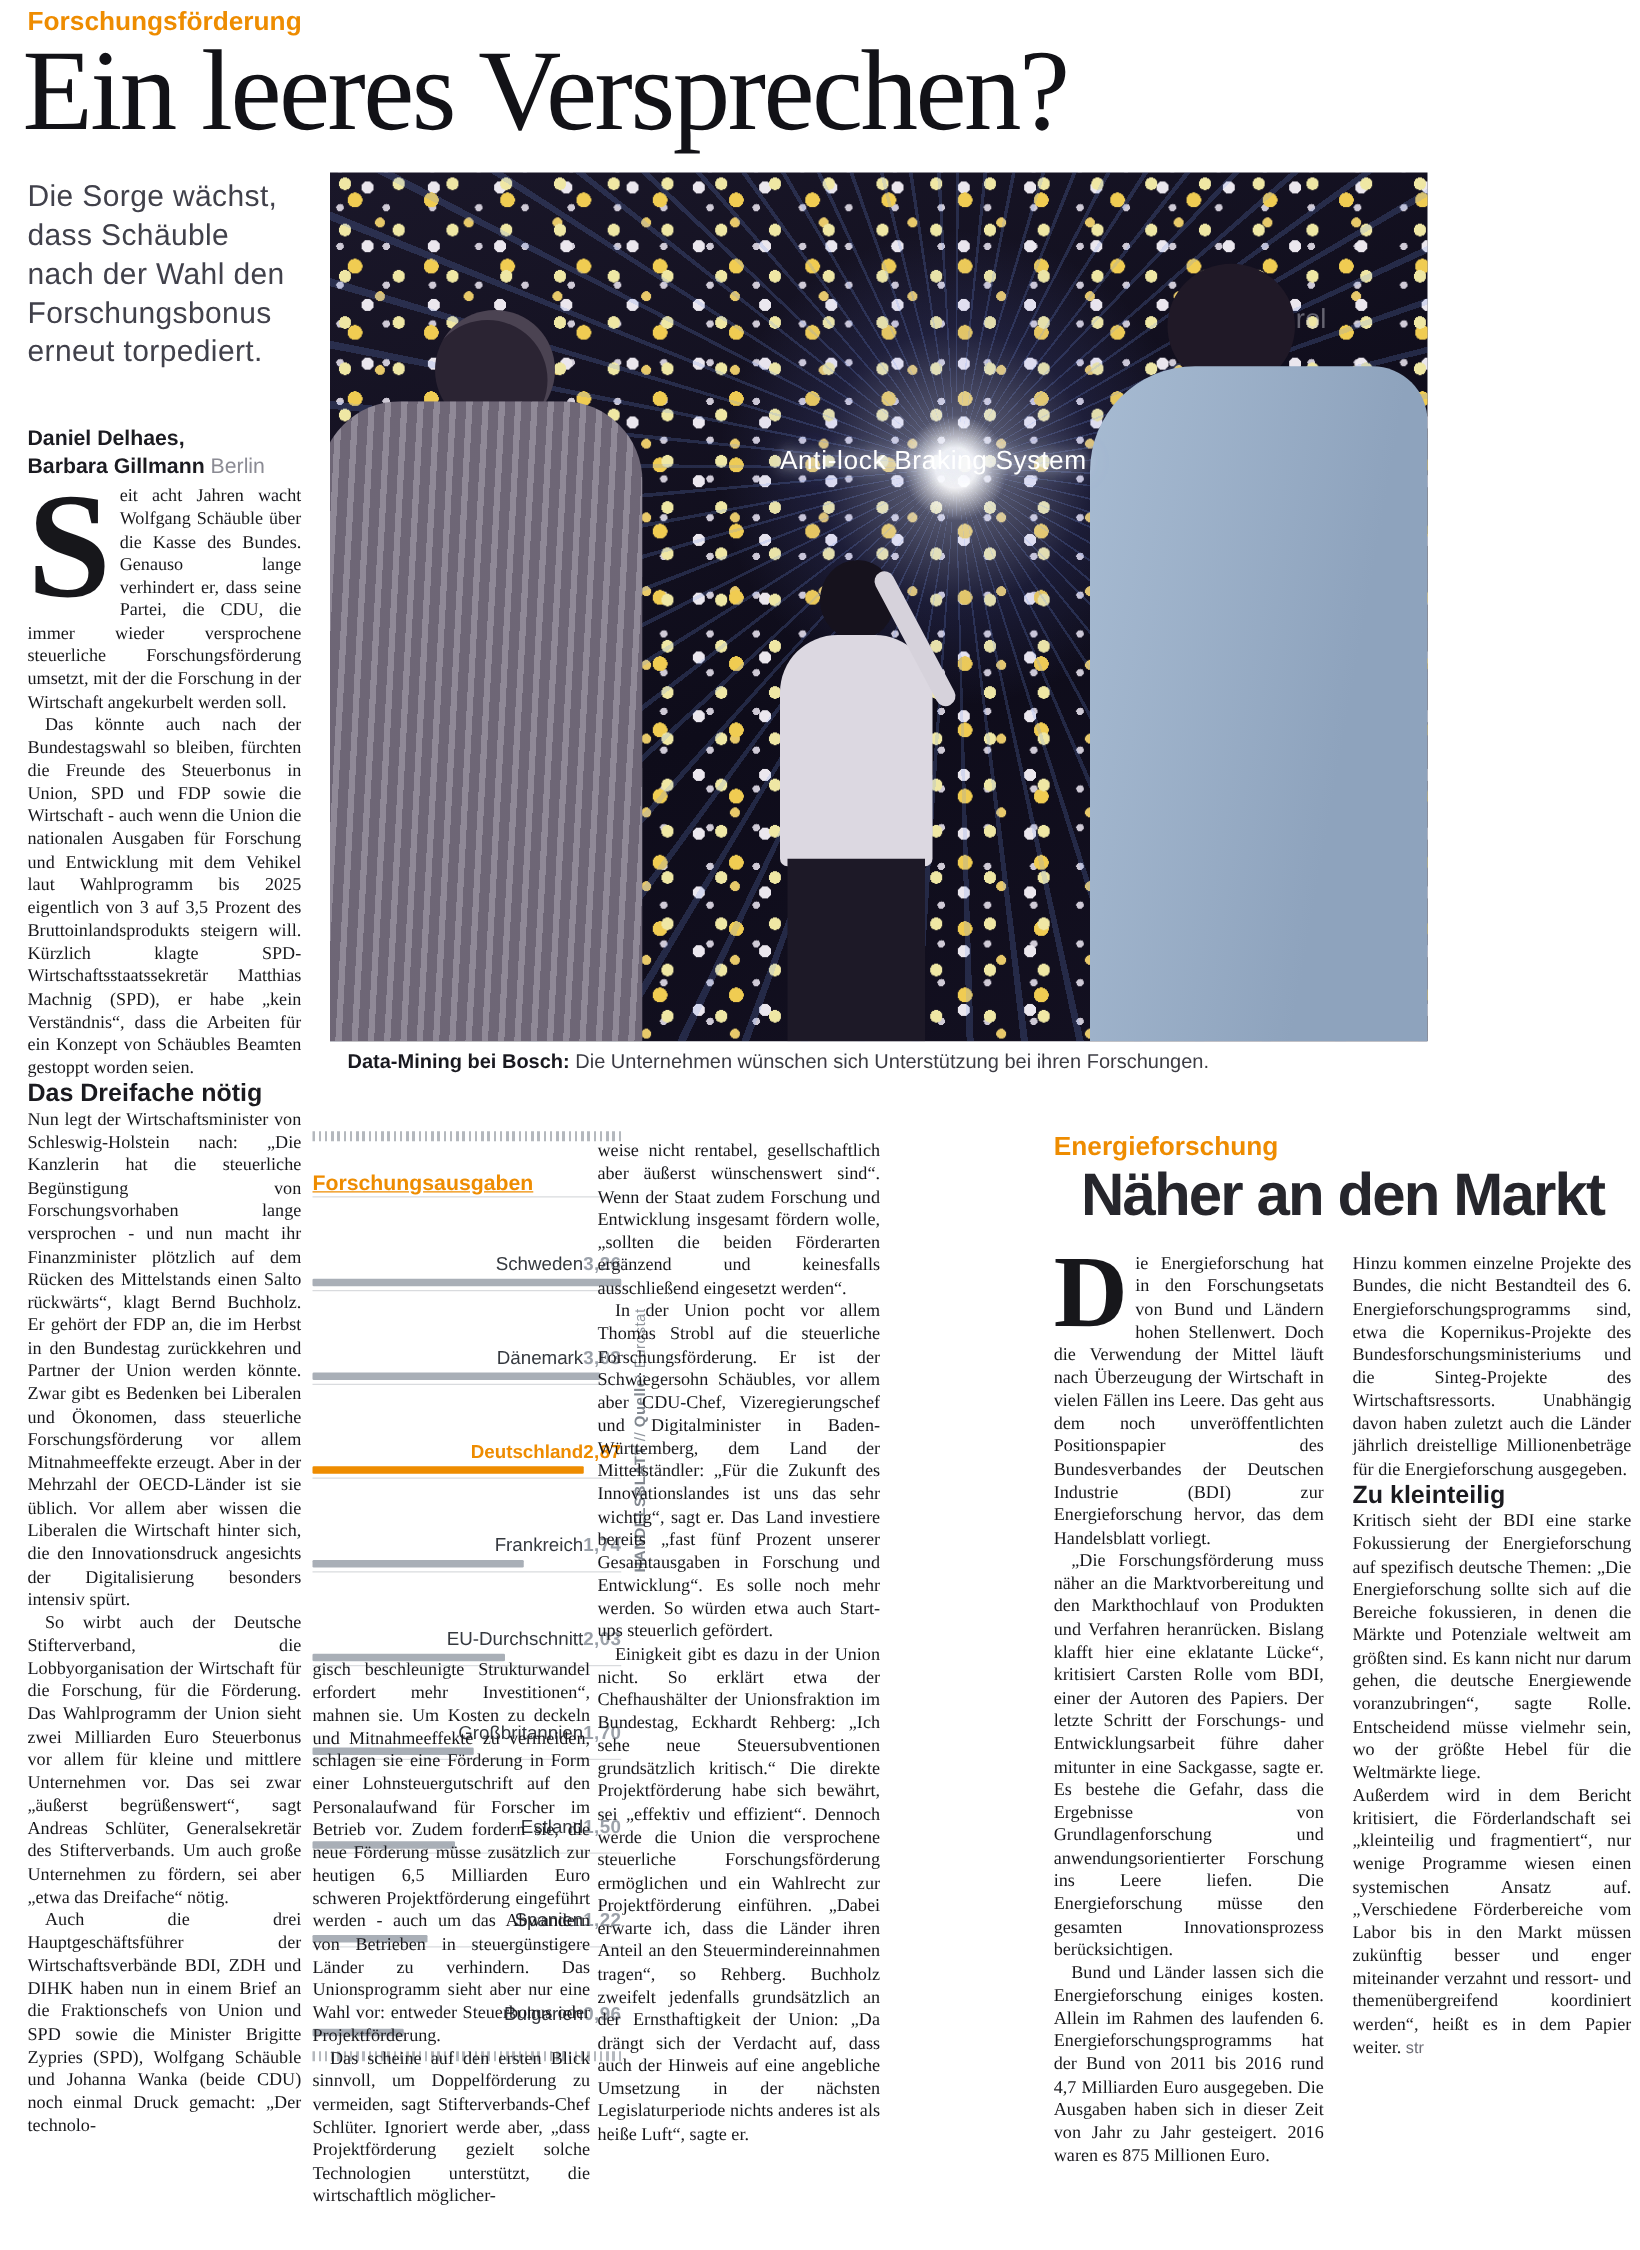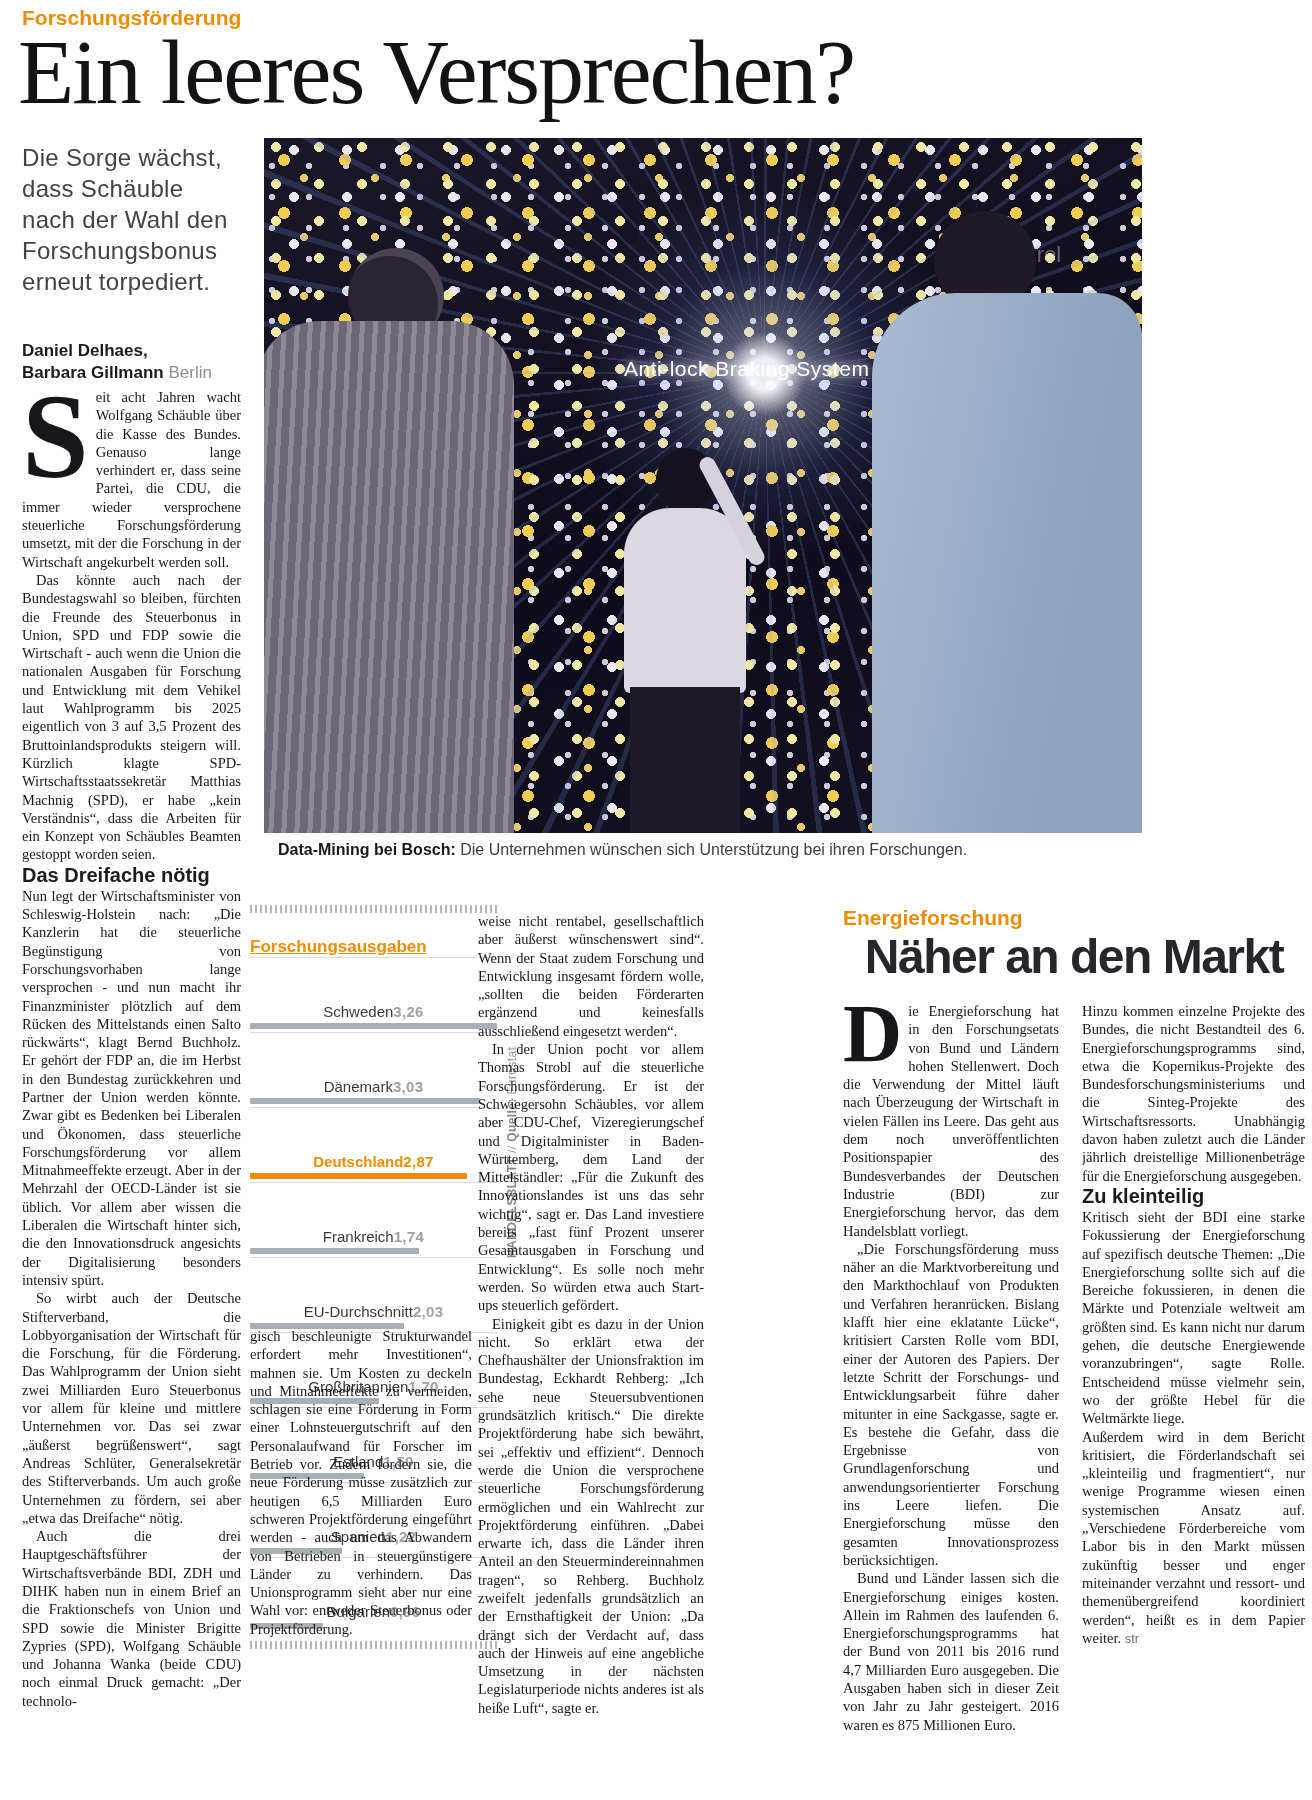--- a/index.html
+++ b/index.html
@@ -46,21 +46,21 @@
     text-shadow:0 0 10px rgba(255,255,255,.9),0 0 22px rgba(180,200,255,.8);letter-spacing:.5px;}
   .overlay-text2{position:absolute;left:88%;top:15%;z-index:3;font:400 22px "Liberation Sans",sans-serif;color:rgba(205,205,215,.45);}
   .caption{left:278px;top:839px;width:880px;font:400 16px/21px "Liberation Sans",sans-serif;color:#3c3c44;}
   .caption b{color:#191920;}
   
   .chart{left:250px;top:905px;width:247px;font-family:"Liberation Sans",sans-serif;}
   .tick-sep{height:8px;background:repeating-linear-gradient(90deg,#b4b8bd 0 2px,transparent 2px 5px);}
   .chart-title{font:bold 17px/1.1 "Liberation Sans",sans-serif;color:var(--accent);margin:25px 0 0;text-decoration:underline;}
   .chart-sub{font:400 15px/19px "Liberation Sans",sans-serif;color:#3f434a;margin:7px 0 10px;}
   .crow{border-top:1px solid #d9dbde;padding:4px 0 3px;}
-  .crow-line{display:flex;justify-content:center;align-items:baseline;}
+  .crow-line{display:flex;justify-content:flex-end;align-items:baseline;}
   .clab{font-size:15px;color:#35393f;}
   .cval{font-size:15px;font-weight:bold;color:#9ba1a9;letter-spacing:.3px;margin-top:41px;}
   .cbar{height:6px;margin-top:3px;border-radius:1px;}
   .crow.hl .clab,.crow.hl .cval{color:var(--accent);font-weight:bold;}
   .chart-bottom-sep{margin-top:9px;}
   .chart-source{left:505px;top:1258px;width:216px;transform:rotate(-90deg);transform-origin:0 0;
     font:400 12px "Liberation Sans",sans-serif;color:#8f959d;letter-spacing:.4px;white-space:nowrap;}
   .chart-source b{color:#81878f;}
   
   .kicker2{left:843px;top:906px;width:462px;text-align:left;font:bold 21px/1.1 "Liberation Sans",sans-serif;color:var(--accent);}
@@ -184,20 +184,21 @@
       </div>
     </div>
   <div class="tick-sep chart-bottom-sep"></div>
 </div>
 <div class="abs chart-source">
   <b>HANDELSBLATT</b><span> // </span><b>Quelle:</b><span> Eurostat</span>
 </div>
 
 <div id="col2" class="col">
   <p>gisch beschleunigte Strukturwandel erfordert mehr Investitionen“, mahnen sie. Um Kosten zu deckeln und Mitnahmeeffekte zu vermeiden, schlagen sie eine Förderung in Form einer Lohnsteuergutschrift auf den Personalaufwand für Forscher im Betrieb vor. Zudem fordern sie, die neue Förderung müsse zusätzlich zur heutigen 6,5 Milliarden Euro schweren Projektförderung eingeführt werden - auch um das Abwandern von Betrieben in steuergünstigere Länder zu verhindern. Das Unionsprogramm sieht aber nur eine Wahl vor: entweder Steuerbonus oder Projektförderung.</p>
+  <p class="ind">Das scheine auf den ersten Blick sinnvoll, um Doppelförderung zu vermeiden, sagt Stifterverbands-Chef Schlüter. Ignoriert werde aber, „dass Projektförderung gezielt solche Technologien unterstützt, die wirtschaftlich möglicher-</p>
 </div>
 
 <div id="col3" class="col">
   <p>weise nicht rentabel, gesellschaftlich aber äußerst wünschenswert sind“. Wenn der Staat zudem Forschung und Entwicklung insgesamt fördern wolle, „sollten die beiden Förderarten ergänzend und keinesfalls ausschließend eingesetzt werden“.</p>
   <p class="ind">In der Union pocht vor allem Thomas Strobl auf die steuerliche Forschungsförderung. Er ist der Schwiegersohn Schäubles, vor allem aber CDU-Chef, Vizeregierungschef und Digitalminister in Baden-Württemberg, dem Land der Mittelständler: „Für die Zukunft des Innovationslandes ist uns das sehr wichtig“, sagt er. Das Land investiere bereits „fast fünf Prozent unserer Gesamtausgaben in Forschung und Entwicklung“. Es solle noch mehr werden. So würden etwa auch Start-ups steuerlich gefördert.</p>
   <p class="ind">Einigkeit gibt es dazu in der Union nicht. So erklärt etwa der Chefhaushälter der Unionsfraktion im Bundestag, Eckhardt Rehberg: „Ich sehe neue Steuersubventionen grundsätzlich kritisch.“ Die direkte Projektförderung habe sich bewährt, sei „effektiv und effizient“. Dennoch werde die Union die versprochene steuerliche Forschungsförderung ermöglichen und ein Wahlrecht zur Projektförderung einführen. „Dabei erwarte ich, dass die Länder ihren Anteil an den Steuermindereinnahmen tragen“, so Rehberg. Buchholz zweifelt jedenfalls grundsätzlich an der Ernsthaftigkeit der Union: „Da drängt sich der Verdacht auf, dass auch der Hinweis auf eine angebliche Umsetzung in der nächsten Legislaturperiode nichts anderes ist als heiße Luft“, sagte er.</p>
 </div>
 
 <div class="abs kicker2">Energieforschung</div>
 <h2 class="abs headline2">Näher an den Markt</h2>

